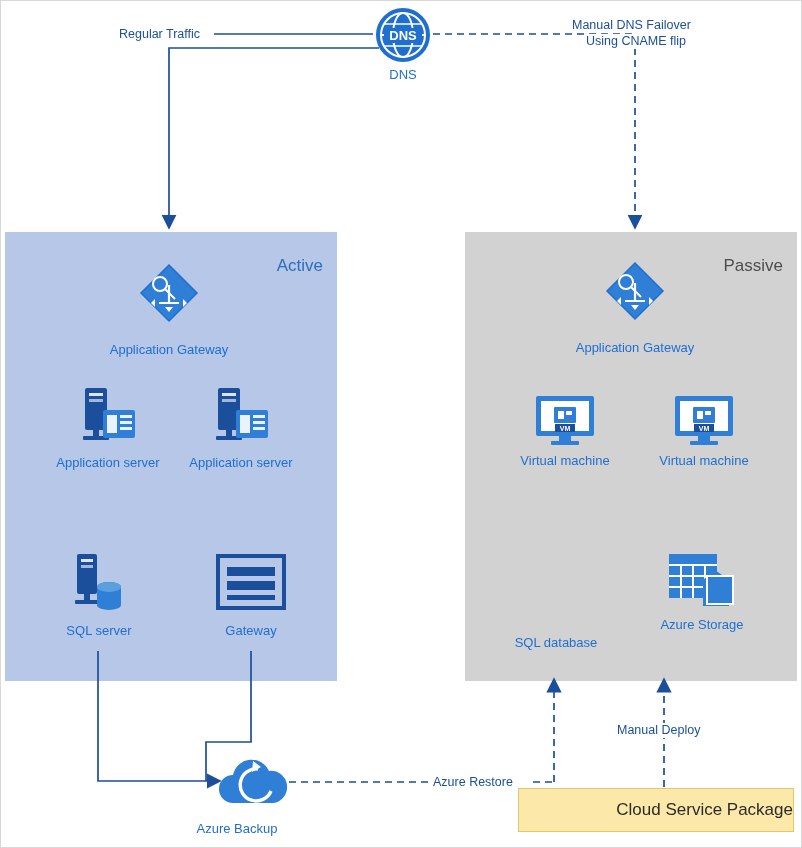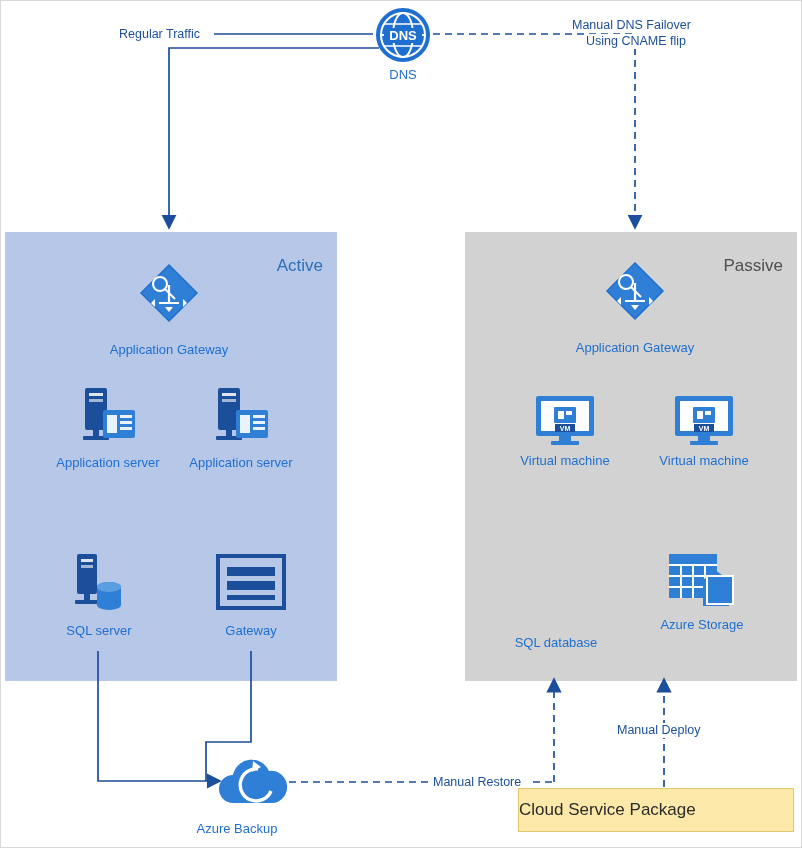--- a/index.html
+++ b/index.html
@@ -42,21 +42,21 @@
     top: 24px;
   }
   .zone-title.passive { color: #4e4e4e; }
   .pkg {
     position: absolute;
     background: #fce8a8;
     border: 1px solid #e0c96a;
     box-sizing: border-box;
     display: flex;
     align-items: center;
-    justify-content: flex-start;
+    justify-content: flex-end;
     color: #2b2b2b;
     font-size: 17px;
   }
   .edge-label {
     position: absolute;
     color: #1b4e9b;
     font-size: 12.5px;
     line-height: 15px;
     white-space: nowrap;
     background: #ffffff;
@@ -108,21 +108,21 @@
     <path d="M553,781 L553,683" stroke="#1b4e9b" stroke-width="1.7" fill="none" stroke-dasharray="7,5" marker-end="url(#arrowhead)"></path>
 
     <path d="M663,786 L663,683" stroke="#1b4e9b" stroke-width="1.7" fill="none" stroke-dasharray="7,5" marker-end="url(#arrowhead)"></path>
   </svg>
 
   <div class="edge-label" style="left:116px; top:26px;">Regular Traffic</div>
 
   <div class="edge-label" style="left:569px; top:17px;">Manual DNS Failover</div>
   <div class="edge-label" style="left:583px; top:33px;">Using CNAME flip</div>
 
-  <div class="edge-label" style="left:430px; top:774px;">Manual Restore</div>
+  <div class="edge-label" style="left:430px; top:774px;">Azure Restore</div>
 
   <div class="edge-label" style="left:614px; top:722px;">Manual Deploy</div>
 
   <div class="abs" style="left:372px; top:5px; width:60px; height:58px;">
     <svg width="60" height="58" viewBox="0 0 60 58">
       <circle cx="30" cy="29" r="26" fill="#1f6fd0"></circle>
       <circle cx="30" cy="29" r="26" fill="none" stroke="#1f6fd0" stroke-width="2"></circle>
       <circle cx="30" cy="29" r="22" fill="none" stroke="#ffffff" stroke-width="2"></circle>
       <ellipse cx="30" cy="29" rx="10" ry="22" fill="none" stroke="#ffffff" stroke-width="2"></ellipse>
       <line x1="8" y1="29" x2="52" y2="29" stroke="#ffffff" stroke-width="2"></line>

